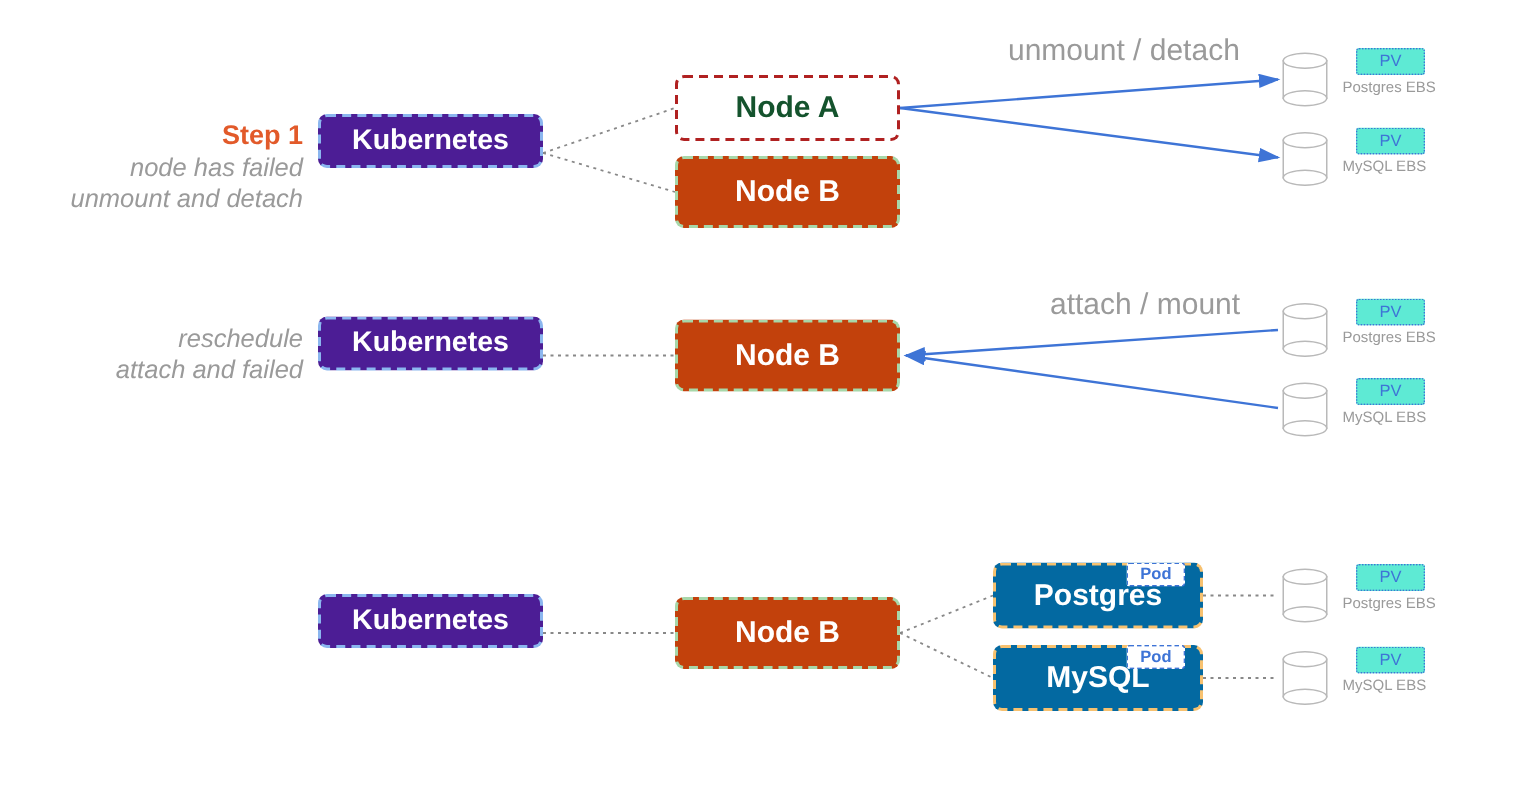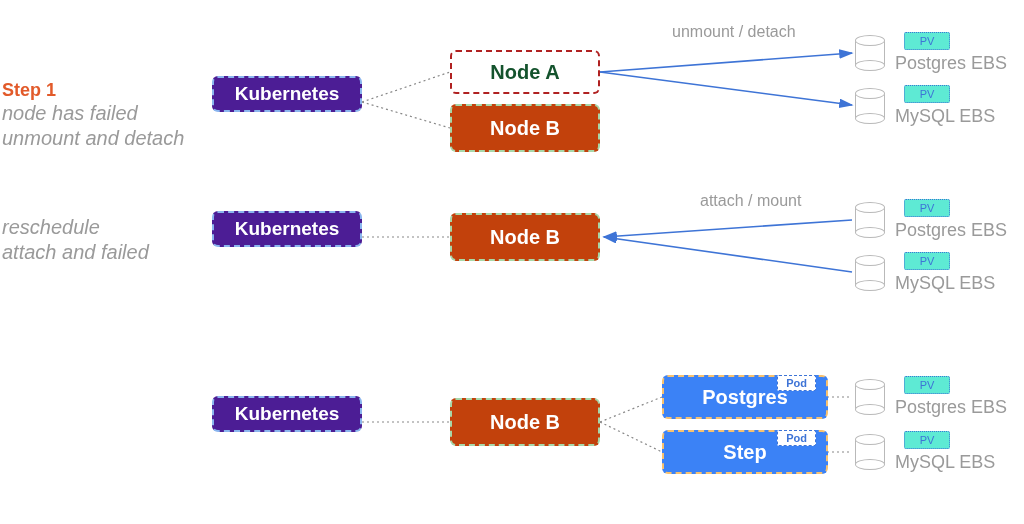--- a/index.html
+++ b/index.html
@@ -1,35 +1,35 @@
 <!DOCTYPE html>
 <html><head>
 <meta charset="utf-8">
 <style>
   * { box-sizing: border-box; margin: 0; padding: 0; }
   body { font-family: "Helvetica Neue", Arial, sans-serif; width: 1024px; height: 524px; background: #fff; position: relative; }
   .stage { position: relative; width: 1024px; height: 524px; }
 
   
-  .step-caption { position: absolute; text-align: left; }
+  .step-caption { position: absolute; text-align: right; }
   .step-title { color: #e25a2a; font-weight: 700; font-size: 18px; }
-  .step-sub  { color: #9a9a9a; font-style: italic; font-size: 20px; line-height: 1.25; }
+  .step-sub  { color: #9a9a9a; font-style: italic; font-size: 17px; line-height: 1.25; }
 
   
   .box { position: absolute; border-radius: 6px; display: flex; align-items: center; justify-content: center; font-weight: 600; font-size: 20px; color: #fff; }
   .k8s  { background: #4c1d95; border: 2px dashed #8bb6ef; width: 150px; height: 36px; font-size: 19px; }
   .node-b { background: #c2410c; border: 2px dashed #a7d7a9; width: 150px; height: 48px; }
   .node-a { background: #fff; border: 2px dashed #b02121; color: #14532d; width: 150px; height: 44px; }
-  .pod { background: #3b82f6; border: 2px dashed #f7c16f; width: 166px; height: 44px; color: #fff; font-size: 20px; text-align: right; }
+  .pod { background: #0369a1; border: 2px dashed #f7c16f; width: 140px; height: 44px; color: #fff; font-size: 20px; text-align: right; }
   .pod-tag { position: absolute; top: -2px; right: 10px; background: #fff; border: 1px dashed #3e74d6; color: #3e74d6; font-size: 11px; font-weight: 600; padding: 1px 8px; border-radius: 2px; }
 
   
   .pv { position: absolute; width: 46px; height: 18px; border: 1.5px dotted #3e74d6; color: #3e74d6; font-size: 11px; font-weight: 400; display: flex; align-items: center; justify-content: center; background: #5eead4; border-radius: 2px; }
-  .ebs-label { position: absolute; color: #9a9a9a; font-size: 18px; white-space: nowrap; }
-  .action-label { position: absolute; color: #9a9a9a; font-size: 16px; white-space: nowrap; }
+  .ebs-label { position: absolute; color: #9a9a9a; font-size: 10px; white-space: nowrap; }
+  .action-label { position: absolute; color: #9a9a9a; font-size: 20px; white-space: nowrap; }
 
   
   .db { position: absolute; width: 30px; height: 36px; }
   .db .body { position: absolute; left: 0; top: 5px; width: 30px; height: 26px; background: #fff; border-left: 1.5px solid #b9b9b9; border-right: 1.5px solid #b9b9b9; }
   .db .top  { position: absolute; left: 0; top: 0; width: 30px; height: 11px; border: 1.5px solid #b9b9b9; border-radius: 50%; background: #fff; z-index: 2; }
   .db .bot  { position: absolute; left: 0; bottom: 0; width: 30px; height: 11px; border: 1.5px solid #b9b9b9; border-radius: 50%; background: #fff; }
 
   svg.lines { position: absolute; left: 0; top: 0; width: 1024px; height: 524px; pointer-events: none; }
 
 </style>
@@ -109,21 +109,21 @@
   <div class="ebs-label" style="left:895px; top:273px;">MySQL EBS</div>
 
   <div class="box k8s" style="left:212px; top:396px;">Kubernetes</div>
   <div class="box node-b" style="left:450px; top:398px;">Node B</div>
 
   <div class="box pod" style="left:662px; top:375px;">
     <span>Postgres</span>
     <span class="pod-tag">Pod</span>
   </div>
   <div class="box pod" style="left:662px; top:430px;">
-    <span>Step</span>
+    <span>MySQL</span>
     <span class="pod-tag">Pod</span>
   </div>
 
   <div class="db" style="left:855px; top:379px;">
       <div class="body"></div>
       <div class="bot"></div>
       <div class="top"></div>
     </div>
   <div class="pv" style="left:904px; top:376px;">PV</div>
   <div class="ebs-label" style="left:895px; top:397px;">Postgres EBS</div>

